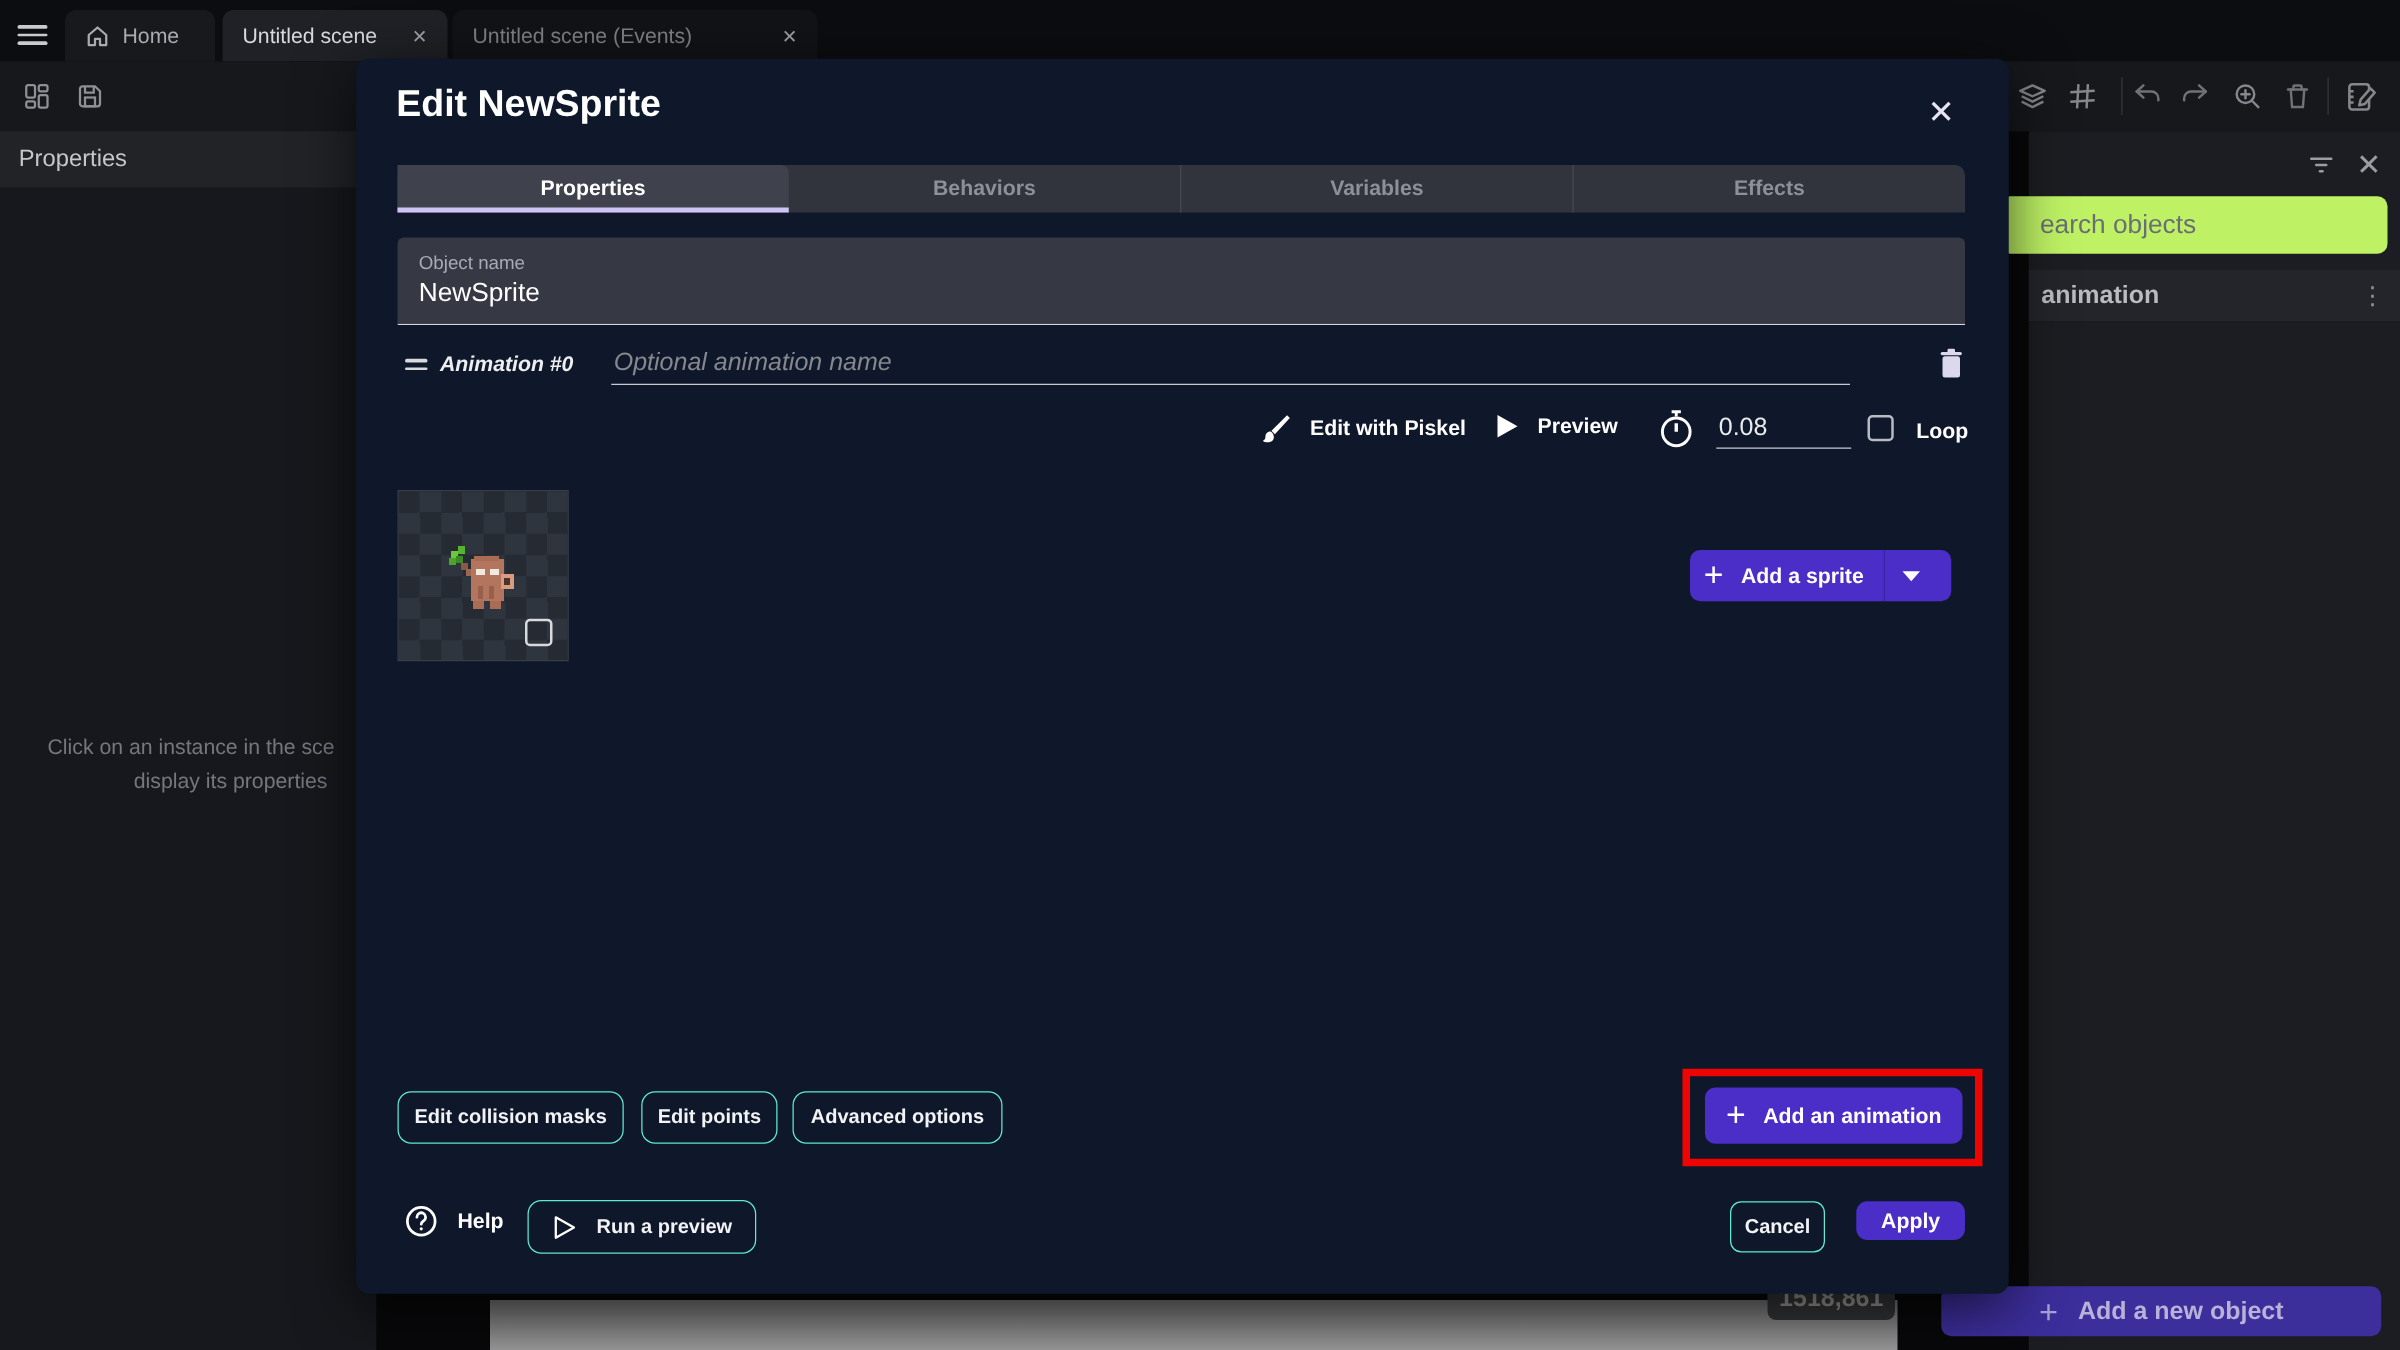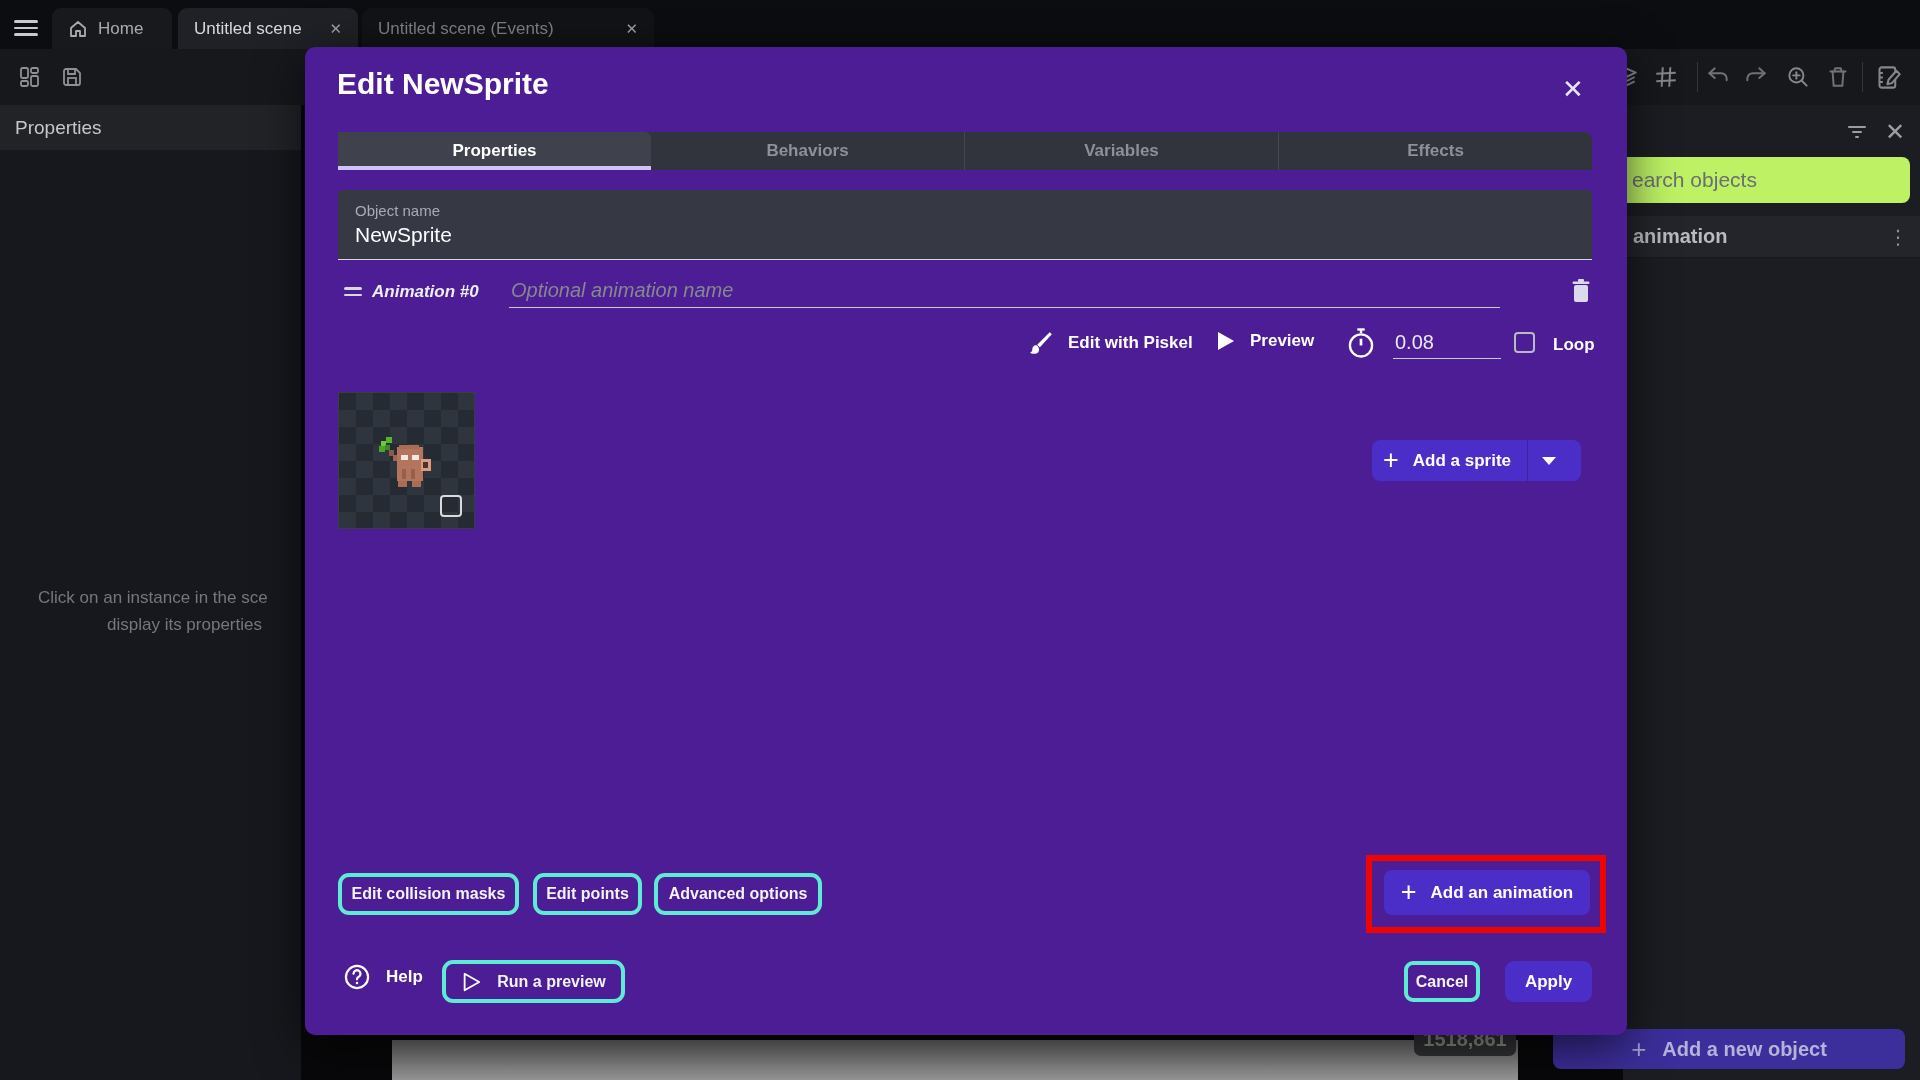--- a/index.html
+++ b/index.html
@@ -49,21 +49,21 @@
   .object-row { left:1623px; top:216px; width:297px; height:42px; background:#24252b;
      display:flex; align-items:center; border-bottom:1px solid #17181c; }
   .object-row .oname { color:#b9bbc0; font-size:20px; font-weight:bold; padding-left:10px; }
   .kebab { margin-left:auto; margin-right:12px; color:#8f9197; font-size:20px; letter-spacing:0; cursor:pointer; }
   .add-object-btn { left:1553px; top:1029px; width:352px; height:40px; background:#3c2e9b;
      border-radius:8px; display:flex; align-items:center; justify-content:center; gap:16px;
      color:#b7b2d9; font-size:20px; font-weight:bold; cursor:pointer; }
   .add-object-btn .plus { font-size:26px; font-weight:normal; color:#a9a2d6; }
 
   
-  .dialog { left:305px; top:47px; width:1322px; height:988px; background:#4c1d95;
+  .dialog { left:285px; top:47px; width:1322px; height:988px; background:#0f172a;
      border-radius:10px; box-shadow:0 12px 48px rgba(0,0,0,.65); z-index:10;padding-left:29px; }
   .dlg-title { left:32px; top:20px; font-size:30px; font-weight:bold; color:#ffffff; }
   .dlg-close { left:1250px; top:24px; width:36px; height:36px; color:#e7e5f1; font-size:26px;
      display:flex; align-items:center; justify-content:center; cursor:pointer; }
 
   .dlg-tabs { left:33px; top:85px; width:1254px; height:38px; background:#31343d;
      border-radius:8px 8px 0 0; display:flex; }
   .dlg-tab { flex:1; display:flex; align-items:center; justify-content:center;
      font-size:17px; font-weight:bold; color:#8d9097; position:relative; cursor:pointer; }
   .dlg-tab.active { background:#3f424c; color:#ffffff; border-radius:0 6px 0 0; }
@@ -104,31 +104,31 @@
      border:2.5px solid #d9dade; border-radius:4px; cursor:pointer; }
 
   .btn-primary { background:#4b2dc7; color:#ffffff; font-weight:bold;
      display:flex; align-items:center; justify-content:center; border-radius:8px; cursor:pointer; }
   .add-sprite-btn { left:1067px; top:393px; width:209px; height:41px; font-size:17px; }
   .add-sprite-btn .plus, .add-anim-btn .plus { font-size:27px; font-weight:normal; margin-right:14px; }
   .split-sep { width:1px; height:41px; background:#3a23a0; margin:0 0 0 16px; }
   .caret { width:0; height:0; border-left:7px solid transparent; border-right:7px solid transparent;
      border-top:8px solid #fff; margin:0 14px; }
 
-  .btn-outline { border:4px solid #5eead4; border-radius:11px; color:#f2f3f5;
+  .btn-outline { border:1px solid #5eead4; border-radius:11px; color:#f2f3f5;
      font-size:16px; font-weight:bold; display:flex; align-items:center; justify-content:center; cursor:pointer; }
 
   .red-box { left:1061px; top:808px; width:240px; height:78px; border:6px solid #ee0400; z-index:12; }
   .add-anim-btn { left:1079px; top:823px; width:206px; height:45px; font-size:17px; z-index:13; }
 
   .footer-help { left:38px; top:916px; display:flex; align-items:center; gap:15px;
      color:#ffffff; font-size:17px; font-weight:bold; cursor:pointer; }
   .run-preview-btn { left:137px; top:913px; width:183px; height:43px; gap:16px; }
   .cancel-btn { left:1099px; top:914px; width:76px; height:41px; border-radius:9px; }
-  .apply-btn { left:1200px; top:914px; width:87px; height:41px; font-size:17px; border-radius:9px; }
+  .apply-btn { left:1200px; top:914px; width:87px; height:31px; font-size:17px; border-radius:9px; }
 
   svg { display:block; }
 </style>
 </head>
 <body>
 
 <div class="screen">
 
   <div class="abs topbar">
     <div class="abs hamburger">

